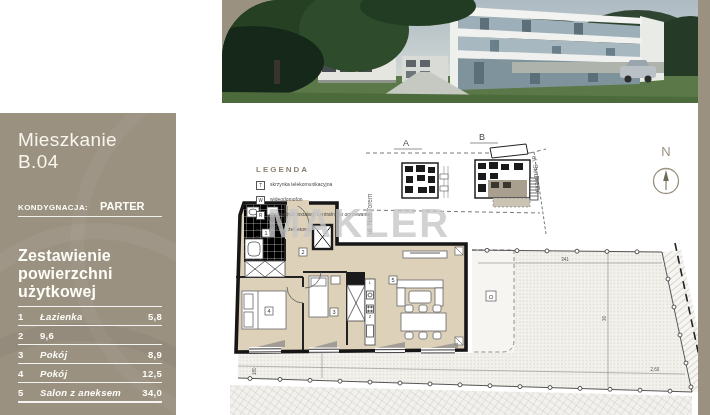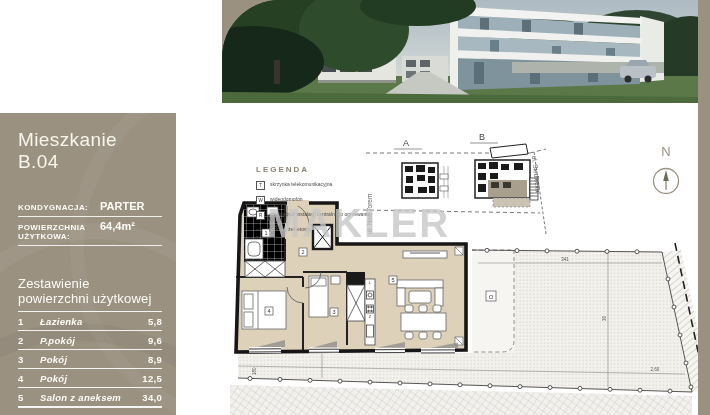--- a/index.html
+++ b/index.html
@@ -12,21 +12,21 @@
   .deco{position:absolute;border-radius:50%;pointer-events:none;}
   .deco.c1{width:300px;height:300px;left:-70px;top:110px;border:16px solid rgba(255,255,255,0.05);}
   .deco.c2{width:340px;height:340px;left:70px;top:-50px;border:14px solid rgba(255,255,255,0.045);}
   .deco.c3{width:380px;height:380px;left:-130px;top:210px;border:18px solid rgba(0,0,0,0.035);}
   .sb-title{font-size:19px;font-weight:400;letter-spacing:.4px;color:#f8f5ed;margin:0 0 24px 0;position:relative;}
   .info-row{display:flex;align-items:baseline;border-bottom:1px solid rgba(255,255,255,.85);
             padding:3px 0 4px 0;position:relative;}
   .info-row .lb{flex:1;font-size:8px;font-weight:bold;letter-spacing:.4px;}
   .info-row .vl{width:62px;font-size:11px;font-weight:bold;}
   .tbl{margin-top:30px;position:relative;}
-  .tbl-title{font-size:13px;font-weight:400;letter-spacing:.2px;border-bottom:1px solid rgba(255,255,255,.9);
+  .tbl-title{font-size:16px;font-weight:700;letter-spacing:.2px;border-bottom:1px solid rgba(255,255,255,.9);
              padding-bottom:5px;margin-bottom:0;}
   .trow{display:flex;font-size:9.5px;font-weight:bold;padding:3.5px 0 3.5px 0;
         border-bottom:1px solid rgba(255,255,255,.9);letter-spacing:.3px;}
   .trow .no{width:22px;}
   .trow .nm{flex:1;font-style:italic;}
   .trow .ar{text-align:left;}
   .trow.last{border-bottom-width:2px;}
 
   
   .photo-corner{left:222px;top:0;width:64px;height:64px;background:#9a9181;z-index:4;}
@@ -60,36 +60,31 @@
     <div class="deco c2"></div>
     <div class="deco c3"></div>
 
     <h1 class="sb-title">Mieszkanie B.04</h1>
 
     <div>
       <div class="info-row">
         <span class="lb">KONDYGNACJA:</span>
         <span class="vl">PARTER</span>
       </div>
-      <div class="info-row">
-        <span class="lb">POWIERZCHNIA UŻYTKOWA:</span>
-        <span class="vl">64,4m²</span>
-      </div>
     </div>
 
     <div class="tbl">
       <div class="tbl-title">Zestawienie powierzchni użytkowej</div>
       <div class="trow">
         <span class="no">1</span>
         <span class="nm">Łazienka</span>
         <span class="ar">5,8</span>
       </div>
       <div class="trow">
         <span class="no">2</span>
-        <span class="nm">P.pokój</span>
         <span class="ar">9,6</span>
       </div>
       <div class="trow">
         <span class="no">3</span>
         <span class="nm">Pokój</span>
         <span class="ar">8,9</span>
       </div>
       <div class="trow">
         <span class="no">4</span>
         <span class="nm">Pokój</span>

